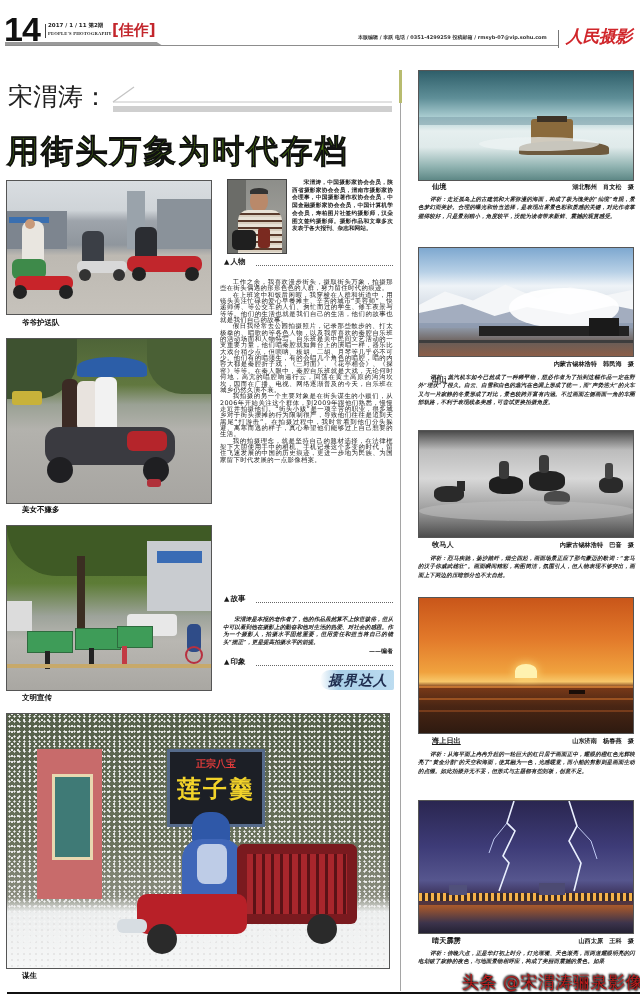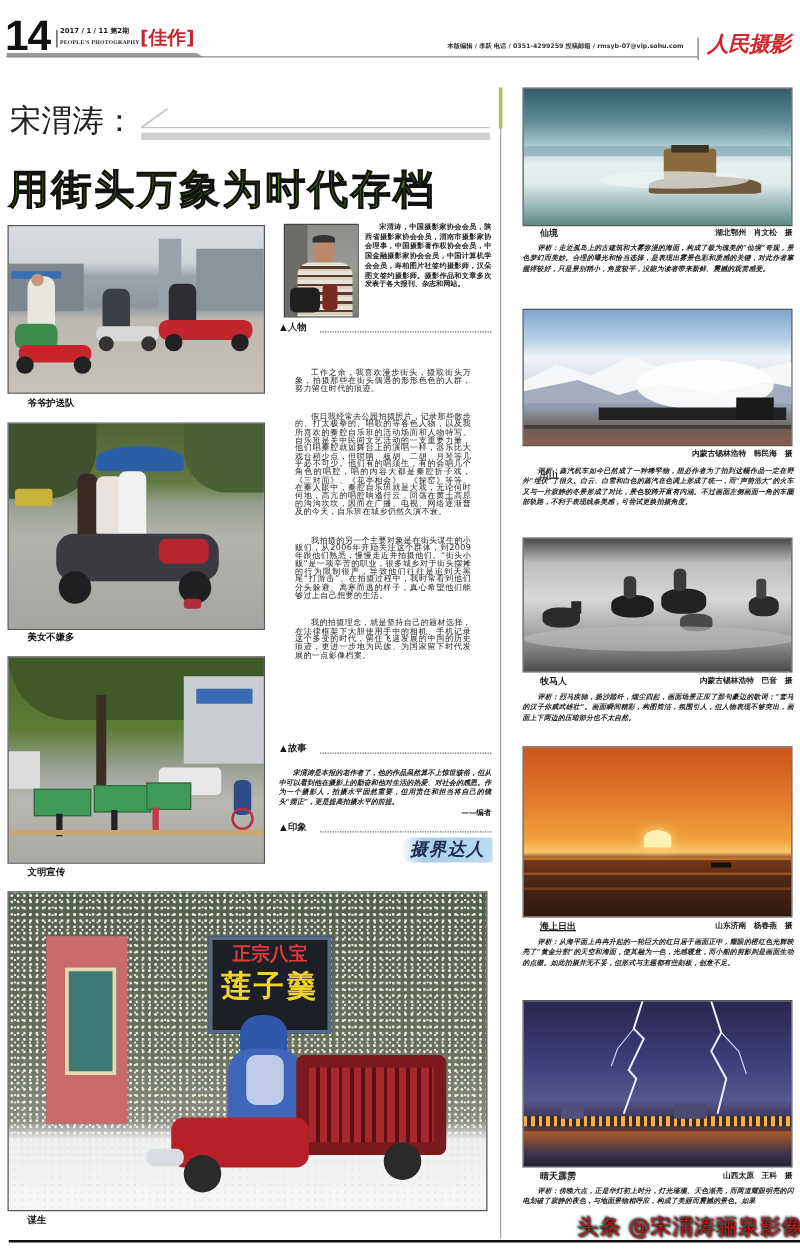--- a/index.html
+++ b/index.html
@@ -23,21 +23,21 @@
   
   .photo{position:absolute;overflow:hidden;border:1px solid #555;box-sizing:border-box;}
   .photo > div{position:absolute;}
   .cap{position:absolute;font-size:7.5px;font-weight:bold;line-height:9px;white-space:nowrap;color:#111;}
   
   .bio{left:292px;top:179px;width:101px;font-family:"DejaVu Serif",serif;font-size:5.7px;line-height:7.7px;text-indent:2em;text-align:justify;color:#222;margin:0;font-weight:bold;}
   .sec-head{position:absolute;left:224px;width:169px;height:10px;font-size:7.5px;font-weight:bold;line-height:10px;white-space:nowrap;}
   .sec-head .tri{font-size:7px;margin-right:1px;}
   .sec-head .dots{position:absolute;left:32px;right:0;bottom:1px;border-bottom:1px dotted #666;}
   .body-text{left:220px;top:279px;width:173px;height:305px;overflow:hidden;}
-  .body-text p{margin:16px;font-size:6.4px;line-height:6.35px;text-indent:2em;text-align:justify;color:#222;letter-spacing:0.35px;}
+  .body-text p{margin:0;font-size:6.4px;line-height:6.35px;text-indent:2em;text-align:justify;color:#222;letter-spacing:0.35px;}
   .story{left:223px;top:616px;width:170px;font-family:"DejaVu Serif",serif;font-style:italic;font-weight:bold;font-size:5.6px;line-height:7.6px;text-indent:2em;text-align:justify;margin:0;color:#222;}
   .story-sign{left:330px;top:647px;width:63px;text-align:right;font-size:6px;line-height:8px;font-weight:bold;}
   .badge{left:320px;top:670px;width:74px;height:20px;background:linear-gradient(90deg,rgba(160,200,230,0) 0%,#a9cfe8 25%,#bcdcf0 100%);border-radius:12px 2px 2px 12px;}
   .badge-text{left:328px;top:670px;font-family:"DejaVu Serif",serif;font-style:italic;font-weight:bold;font-size:14px;line-height:20px;color:#1f2d4f;white-space:nowrap;letter-spacing:1px;}
   
   .col-div-accent{left:399px;top:70px;width:3px;height:33px;background:#b8bc6f;}
   .col-div{left:400px;top:103px;width:1px;height:888px;background:#a5a5a5;}
   
   .g-cap-title{position:absolute;left:432px;font-size:7.2px;font-weight:bold;line-height:9px;white-space:nowrap;}
   .g-cap-right{position:absolute;right:6px;font-size:6.2px;font-weight:bold;line-height:9px;white-space:nowrap;word-spacing:4px;}
@@ -121,21 +121,21 @@
   <div style="left:180px;top:98px;width:14px;height:28px;background:#2f4c88;border-radius:5px;"></div>
   <div style="left:178px;top:120px;width:18px;height:18px;border:2px solid #b83040;border-radius:50%;box-sizing:border-box;"></div>
   <div style="left:0;top:138px;width:206px;height:4px;background:#c7a96a;"></div>
 </div>
 <div class="cap" style="left:22px;top:693px;">文明宣传</div>
 
 <div class="photo" style="left:6px;top:713px;width:384px;height:256px;background:radial-gradient(circle,#f4f4f4 0 0.9px,transparent 1.2px) 0 0/5px 5px,radial-gradient(circle,#e6e6e6 0 0.8px,transparent 1.1px) 2px 3px/6px 6px,linear-gradient(180deg,#55604a 0%,#6a725c 50%,#8b8e80 72%,#eceeee 78%,#f6f7f7 100%);">
   <div style="left:30px;top:35px;width:65px;height:150px;background:#c86b6b;"></div>
   <div style="left:45px;top:60px;width:35px;height:80px;background:#3f7a76;border:3px solid #e8d8b0;"></div>
   <div style="left:160px;top:35px;width:98px;height:78px;background:#1c1f26;border:3px solid #556a8a;box-sizing:border-box;"></div>
-  <div style="left:160px;top:44px;width:98px;text-align:center;font-size:15px;font-weight:bold;color:#e03b3b;line-height:11px;">正宗八宝</div>
+  <div style="left:160px;top:44px;width:98px;text-align:center;font-size:10px;font-weight:bold;color:#e03b3b;line-height:11px;">正宗八宝</div>
   <div style="left:160px;top:60px;width:98px;text-align:center;font-size:24px;font-weight:900;color:#f2d32a;line-height:30px;letter-spacing:2px;">莲子羹</div>
   <div style="left:185px;top:98px;width:38px;height:34px;background:#2f58a8;border-radius:45% 45% 20% 20%;"></div>
   <div style="left:175px;top:125px;width:60px;height:60px;background:#3f66b8;border-radius:20px 20px 6px 6px;"></div>
   <div style="left:190px;top:130px;width:30px;height:40px;background:#dfe6f2;border-radius:8px;opacity:0.8;"></div>
   <div style="left:230px;top:130px;width:120px;height:80px;background:#7a1a1f;border-radius:6px;"></div>
   <div style="left:240px;top:140px;width:100px;height:60px;background:repeating-linear-gradient(90deg,#a8262c 0 6px,#5a1216 6px 9px);"></div>
   <div style="left:130px;top:180px;width:110px;height:40px;background:#b82028;border-radius:10px;"></div>
   <div style="left:140px;top:210px;width:30px;height:30px;background:#2a2a2a;border-radius:50%;"></div>
   <div style="left:300px;top:200px;width:30px;height:30px;background:#2a2a2a;border-radius:50%;"></div>
   <div style="left:110px;top:205px;width:30px;height:14px;background:#d7dde2;border-radius:6px;"></div>
@@ -151,20 +151,21 @@
   <div style="left:30px;top:48px;width:12px;height:20px;background:#7a2a20;border-radius:3px;"></div>
 </div>
 <p class="abs bio">宋渭涛，中国摄影家协会会员，陕西省摄影家协会会员，渭南市摄影家协会理事，中国摄影著作权协会会员，中国金融摄影家协会会员，中国计算机学会会员，寿柏图片社签约摄影师，汉朵图文签约摄影师。摄影作品和文章多次发表于各大报刊、杂志和网站。</p>
 
 <div class="sec-head" style="top:257px;">
   <span class="tri">▲</span><span>人物</span><span class="dots"></span>
 </div>
 
 <div class="abs body-text">
   <p>工作之余，我喜欢漫步街头，摄取街头万象，拍摄那些在街头偶遇的形形色色的人群，努力留住时代的痕迹。</p>
+  <p>在上班途中和饭后闲暇，我穿梭在人群和街道中，用镜头关注忙碌的爱心早餐摊主、辛苦的城市“美容师”、快递师傅、等公交车的人们、匆忙而过的学生、修车夜景与等等。他们的生活也就是我们自己的生活，他们的故事也就是我们自己的故事。</p>
   <p>假日我经常去公园拍摄照片，记录那些散步的、打太极拳的、唱歌的等各色人物，以及我所喜欢的秦腔自乐班的活动场面和人物特写。自乐班是关中民间文艺活动的一支重要力量，他们唱秦腔就如舞台上的演唱一样，器乐比大戏台稍少点，但唢呐、板胡、二胡、月琴等几乎必不可少。他们有的唱须生，有的会唱几个角色的唱腔，唱的内容大都是秦腔折子戏，《三对面》、《花亭相会》、《探窑》等等。在秦人眼中，秦腔自乐班就是大戏，无论何时何地，高亢的唱腔响遏行云，回荡在黄土高原的沟沟坎坎，因而在广播、电视、网络逐渐普及的今天，自乐班在城乡仍然久演不衰。</p>
   <p>我拍摄的另一个主要对象是在街头谋生的小贩们，从2006年开始关注这个群体，到2009年跟他们熟悉，慢慢走近并拍摄他们。“街头小贩”是一项辛苦的职业，很多城乡对于街头摆摊的行为限制很严，导致他们往往是追到天黑尾“打游击”。在拍摄过程中，我时常看到他们分头躲避、离寒而逃的样子，真心希望他们能够过上自己想要的生活。</p>
   <p>我的拍摄理念，就是坚持自己的题材选择，在法律框架下大胆使用手中的相机、手机记录这个多变的时代，留住飞速发展的中国的历史痕迹，更进一步地为民族、为国家留下时代发展的一点影像档案。</p>
 </div>
 
 <div class="sec-head" style="top:594px;">
   <span class="tri">▲</span><span>故事</span><span class="dots"></span>
 </div>
 <p class="abs story">宋渭涛是本报的老作者了，他的作品虽然算不上惊世骇俗，但从中可以看到他在摄影上的勤奋和他对生活的热爱、对社会的感恩。作为一个摄影人，拍摄水平固然重要，但用责任和担当将自己的镜头“摆正”，更是提高拍摄水平的前提。</p>
 <div class="abs story-sign">——编者</div>

